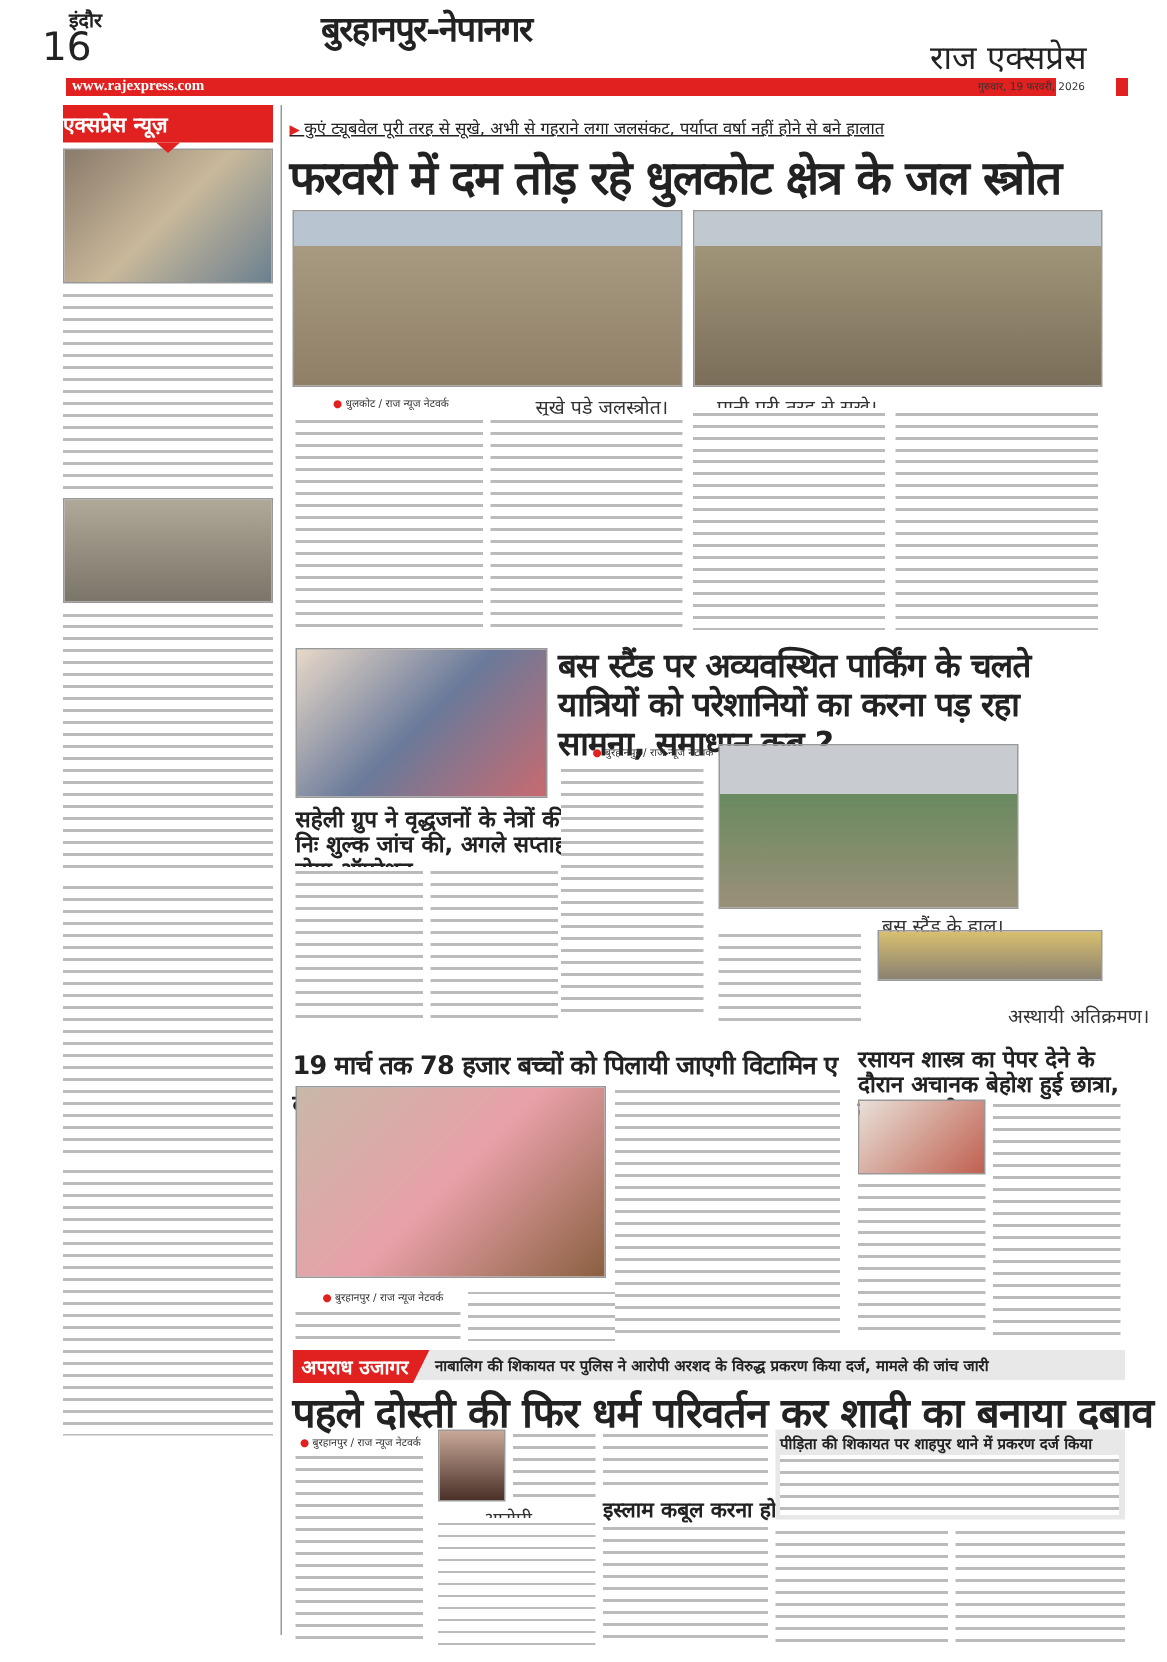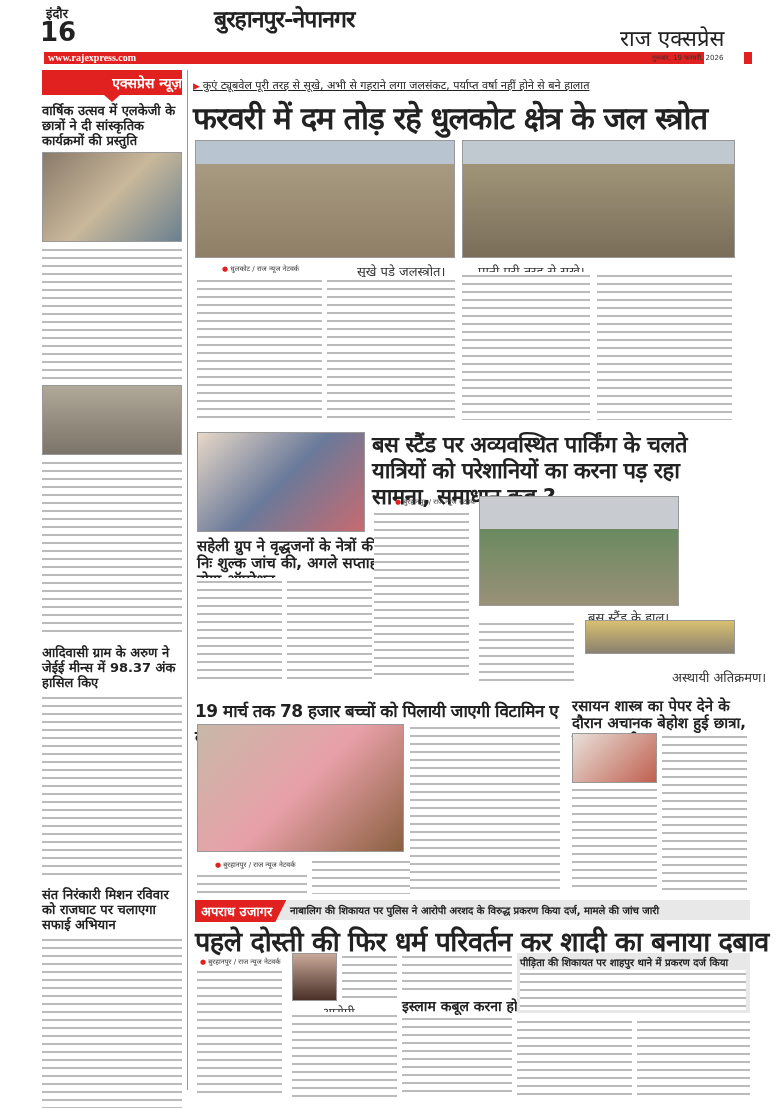--- a/index.html
+++ b/index.html
@@ -1,27 +1,27 @@
 <!DOCTYPE html>
 <html><head>
 <meta charset="utf-8">
 <style>
 *{box-sizing:border-box;margin:0;padding:0}
 body{width:778px;height:1108px;background:#fff;font-family:"DejaVu Sans",sans-serif;color:#222;position:relative;overflow:hidden}
 .abs{position:absolute}
 .hd-city{left:46px;top:4px;font-size:13px;font-weight:bold}
-.hd-page{left:40px;top:18px;font-size:26px;font-weight:bold;line-height:28px}
+.hd-page{left:28px;top:18px;font-size:26px;font-weight:normal;line-height:28px}
 .hd-title{left:214px;top:2px;font-size:23px;font-weight:bold;font-family:"DejaVu Serif",serif;letter-spacing:-1px}
 .hd-brand{left:620px;top:22px;font-size:22px;font-weight:normal}
 .redbar{left:44px;top:52px;width:660px;height:12px;background:#e0211f}
 .redbar2{left:744px;top:52px;width:8px;height:12px;background:#e0211f}
 .url{left:48px;top:52px;font-size:10px;color:#fff;font-family:"Liberation Serif",serif;font-weight:bold}
 .date{left:652px;top:53px;font-size:7px;color:#333}
 .lcol{left:42px;top:70px;width:140px}
-.xpress{background:#e0211f;color:#fff;text-align:right;font-size:14px;font-weight:bold;padding:3px 0;position:relative}
+.xpress{background:#e0211f;color:#fff;text-align:left;font-size:14px;font-weight:bold;padding:3px 0;position:relative}
 .xpress:after{content:"";position:absolute;left:62px;bottom:-7px;border-left:8px solid transparent;border-right:8px solid transparent;border-top:7px solid #e0211f}
 .lhead{font-size:13px;font-weight:bold;line-height:15px;margin-top:8px}
 .photo{background:linear-gradient(135deg,#8a7a6a,#c9b89a,#6a8090);border:1px solid #999}
 .txt{font-size:6px;color:#666;line-height:8px;overflow:hidden}
 .txtfill{background:repeating-linear-gradient(#fff 0 3px,#bbb 3px 5px,#fff 5px 8px)}
 .vline{width:1px;background:#999}
 .kicker{left:193px;top:77px;font-size:11px;color:#222;text-decoration:underline}
 .kicker:before{content:"▶ ";color:#e0211f;font-size:9px}
 .main-h{left:193px;top:96px;font-size:31px;font-weight:bold;letter-spacing:-1px}
 .cap{font-size:13px;color:#333}
@@ -40,28 +40,25 @@
 <div class="abs hd-page">16</div>
 <div class="abs hd-title">बुरहानपुर-नेपानगर</div>
 <div class="abs hd-brand">राज एक्सप्रेस</div>
 <div class="abs redbar"></div>
 <div class="abs redbar2"></div>
 <div class="abs url">www.rajexpress.com</div>
 <div class="abs date">गुरुवार, 19 फरवरी, 2026</div>
 
 <div class="abs lcol">
   <div class="xpress">एक्सप्रेस न्यूज़</div>
-  <div class="lhead">वार्षिक उत्सव में एलकेजी के छात्रों ने दी सांस्कृतिक कार्यक्रमों की प्रस्तुति</div>
   <div class="photo" style="height:90px;margin-top:4px"></div>
   <div class="txt txtfill" style="height:135px;margin-top:4px"></div>
   <div class="photo" style="height:70px;margin-top:4px;background:linear-gradient(#b0a898,#7b7468)"></div>
   <div class="txt txtfill" style="height:178px;margin-top:4px"></div>
-  <div class="lhead">आदिवासी ग्राम के अरुण ने जेईई मीन्स में 98.37 अंक हासिल किए</div>
   <div class="txt txtfill" style="height:185px;margin-top:4px"></div>
-  <div class="lhead">संत निरंकारी मिशन रविवार को राजघाट पर चलाएगा सफाई अभियान</div>
   <div class="txt txtfill" style="height:180px;margin-top:4px"></div>
 </div>
 <div class="abs vline" style="left:187px;top:70px;height:1020px"></div>
 
 <div class="abs kicker">कुएं ट्यूबवेल पूरी तरह से सूखे, अभी से गहराने लगा जलसंकट, पर्याप्त वर्षा नहीं होने से बने हालात</div>
 <div class="abs main-h">फरवरी में दम तोड़ रहे धुलकोट क्षेत्र के जल स्त्रोत</div>
 <div class="abs photo" style="left:195px;top:140px;width:260px;height:118px;background:linear-gradient(#b8c4d0 0 20%,#a89a80 20%,#8e7f66)"></div>
 <div class="abs photo" style="left:462px;top:140px;width:273px;height:118px;background:linear-gradient(#c0c8d0 0 20%,#a09478 20%,#7a6e5a)"></div>
 <div class="abs cap" style="left:357px;top:262px">सूखे पड़े जलस्त्रोत।</div>
 <div class="abs cap" style="left:478px;top:262px">पानी पूरी तरह से सूखे।</div>

